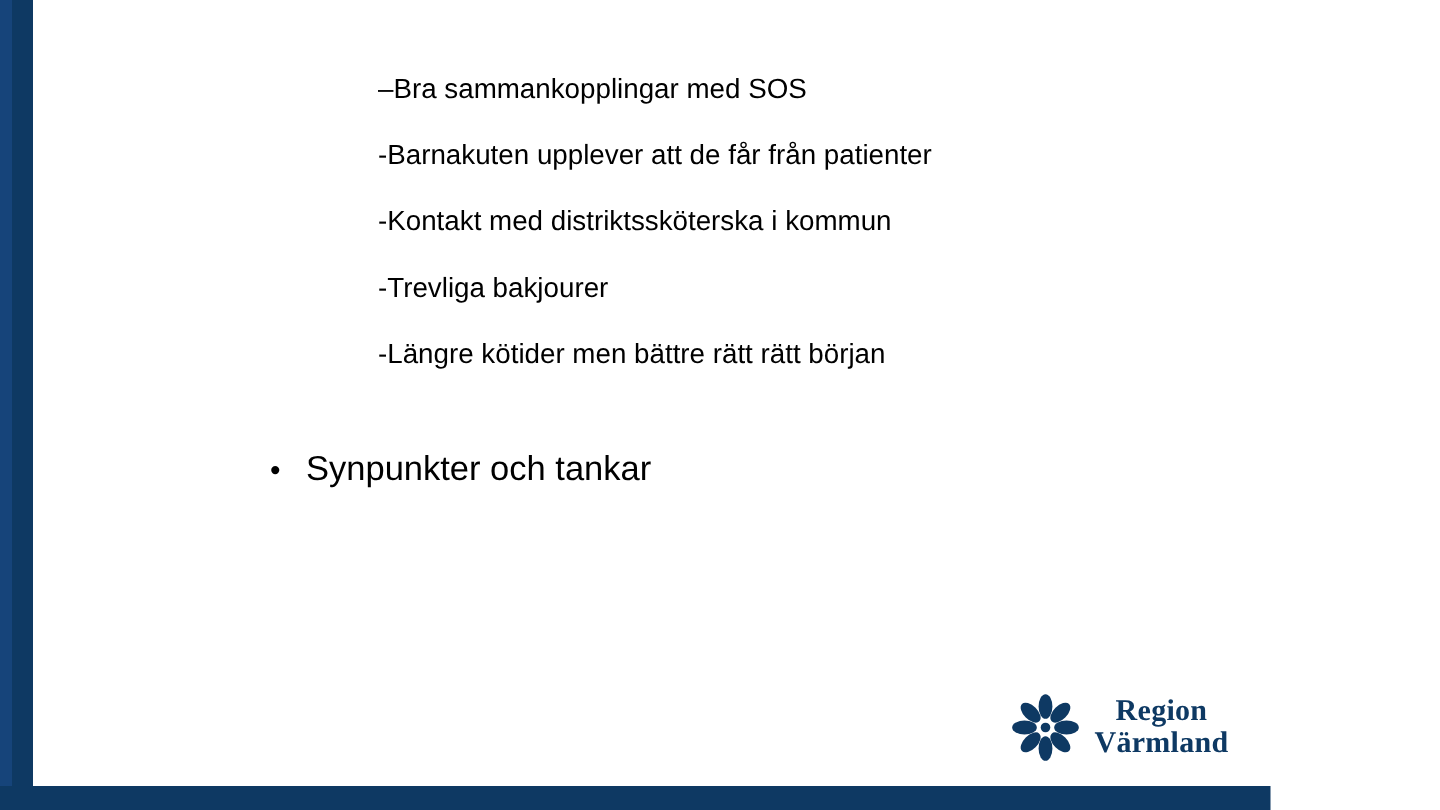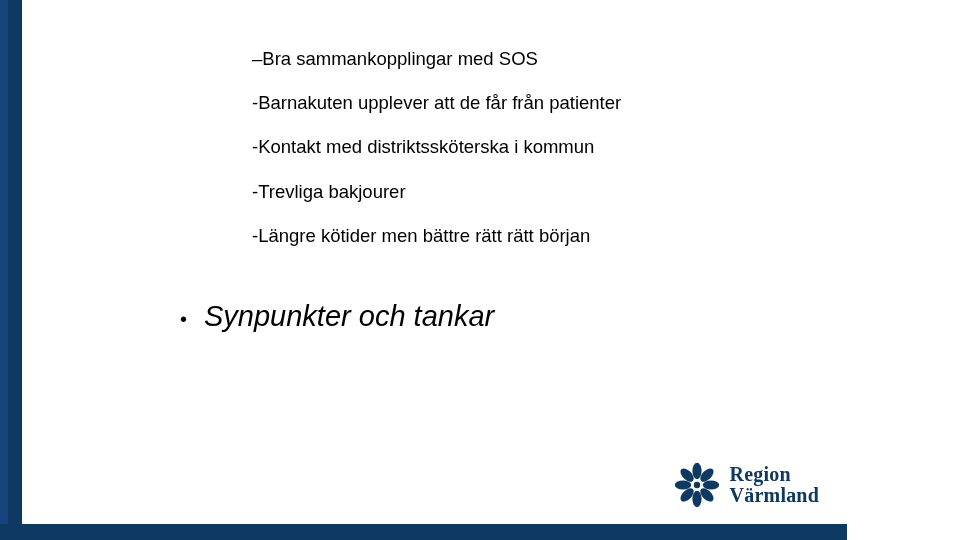--- a/index.html
+++ b/index.html
@@ -68,33 +68,33 @@
   }
   .bullet-dot {
     font-size: 20px;
     line-height: 1;
     color: #000000;
     width: 24px;
     flex: 0 0 24px;
     text-align: left;
   }
   .bullet-text {
-    font-size: 29px;
+    font-size: 23px;
     color: #000000;
     line-height: 1.2;
-    font-style: italic;
   }
   
   .logo {
     position: absolute;
     right: 28px;
     bottom: 32px;
     display: flex;
     align-items: center;
     gap: 10px;
+    text-align: center;
   }
   .logo-mark {
     width: 46px;
     height: 46px;
     flex: 0 0 46px;
     position: relative;
   }
   .logo-text {
     color: #0e3963;
     font-size: 20px;

